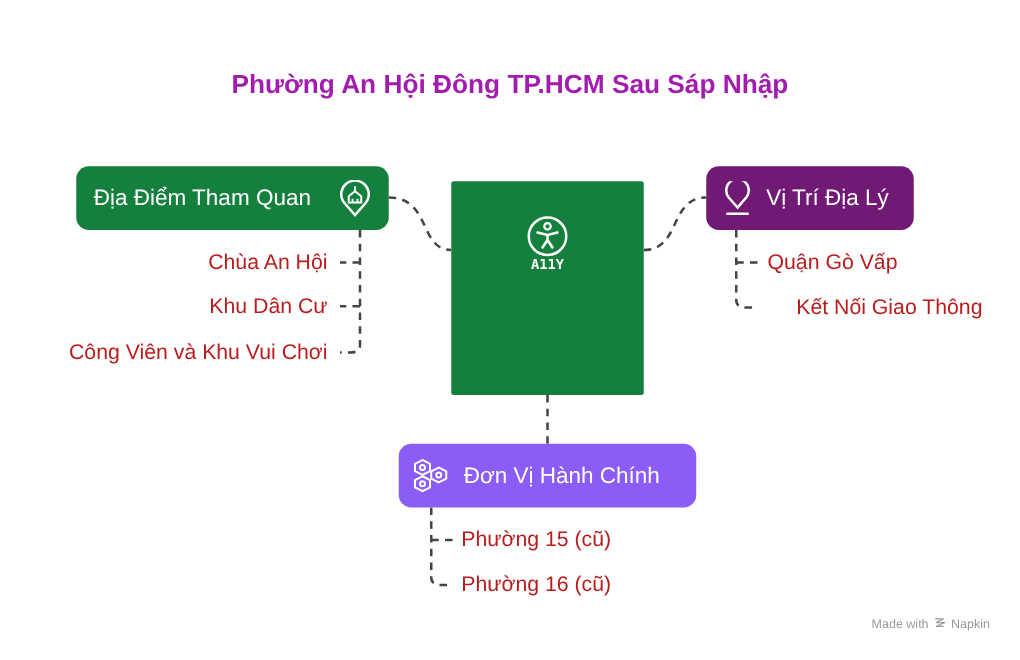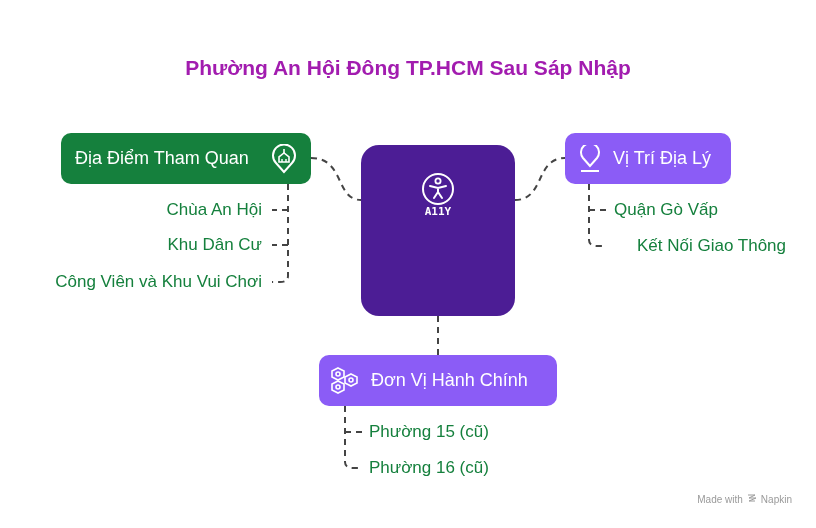--- a/index.html
+++ b/index.html
@@ -3,29 +3,29 @@
 <meta charset="utf-8">
 <style>
   html, body { margin:0; padding:0; }
   body { width:816px; height:528px; background:#ffffff; position:relative; overflow:hidden;
          font-family:"Liberation Sans", "DejaVu Sans", sans-serif; }
   .title { position:absolute; left:0; width:816px; top:56px; text-align:center;
            font-size:21px; font-weight:bold; color:#a21caf; }
   .box { position:absolute; border-radius:10px; color:#ffffff; display:flex; align-items:center;
          font-size:18px; box-sizing:border-box; }
   .yellow { background:#15803d; left:61px; top:133px; width:250px; height:51px; padding-left:14px; }
-  .green { background:#8b5cf6; left:565px; top:133px; width:166px; height:51px; padding-left:14px;text-align:center; }
+  .green { background:#701a75; left:565px; top:133px; width:166px; height:51px; padding-left:14px;text-align:center; }
   .purple { background:#8b5cf6; left:319px; top:355px; width:238px; height:51px; padding-left:10px; }
-  .center { position:absolute; left:361px; top:145px; width:154px; height:171px; background:#4c1d95;
-            border-radius:18px; color:#fff; text-align:center; }
+  .center { position:absolute; left:361px; top:145px; width:154px; height:171px; background:#15803d;
+            border-radius:2px; color:#fff; text-align:center; }
   .center .icon { position:absolute; left:59px; top:26px; }
   .center .a11y { position:absolute; left:0; width:154px; top:60px; font-size:11px; font-weight:bold;
                   font-family:"DejaVu Sans Mono", monospace; }
   .center .label { position:absolute; left:0; width:154px; top:77px; font-size:18px; line-height:24px; }
-  .leaf { position:absolute; font-size:17px; color:#15803d; white-space:nowrap; }
+  .leaf { position:absolute; font-size:17px; color:#b91c1c; white-space:nowrap; }
   .right { text-align:right; }
   .footer { position:absolute; right:24px; top:493px; font-size:10px; color:#9a9a9a; display:flex; align-items:center; gap:4px; }
   svg.lines { position:absolute; left:0; top:0; }
 </style>
 </head>
 <body>
 
 <svg class="lines" width="816" height="528">
   <g fill="none" stroke="#444" stroke-width="2" stroke-dasharray="6,5">
 

